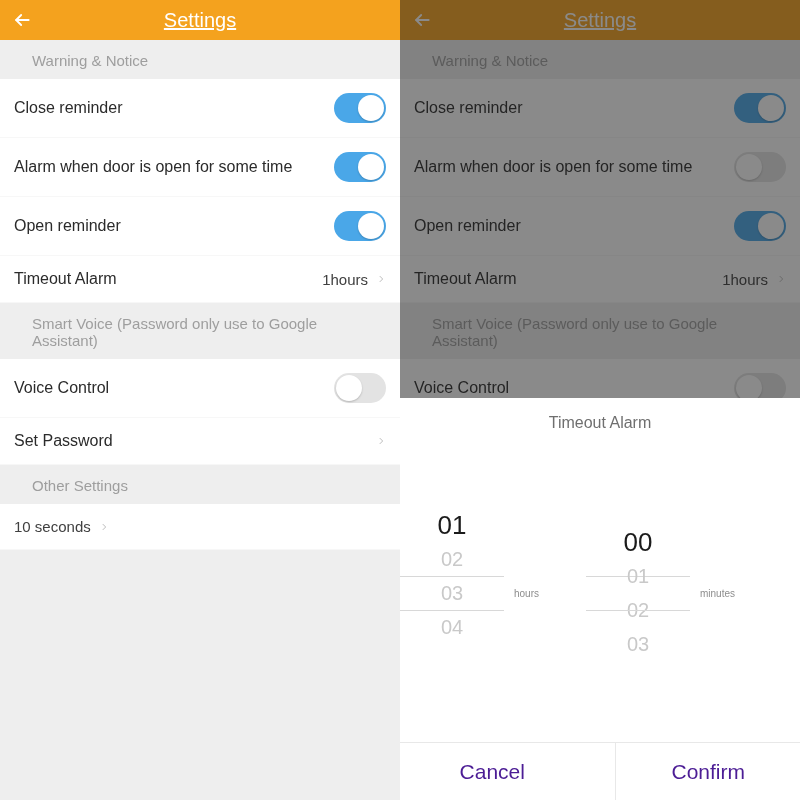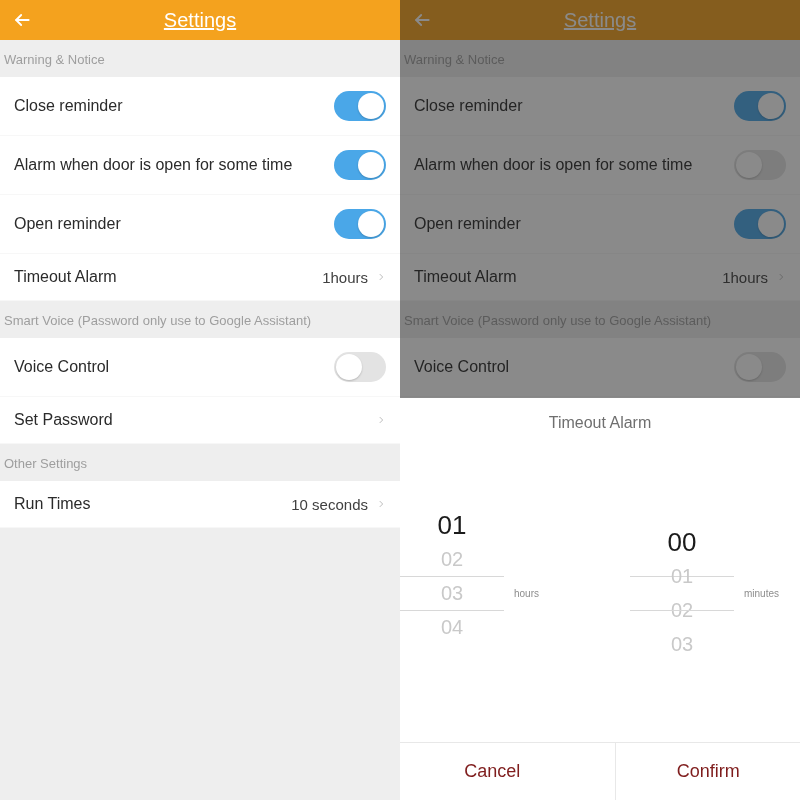--- a/index.html
+++ b/index.html
@@ -11,22 +11,22 @@
     display: flex; align-items: center; justify-content: center;
     position: relative; color: #fff;
   }
   .header .title { font-size: 20px; font-weight: 400; text-decoration: underline; }
   .back {
     position: absolute; left: 12px; top: 0; height: 40px; display: flex; align-items: center;
     cursor: pointer;
   }
   .back svg { stroke: #fff; }
   .section-label {
-    background: #eeeeee; color: #9e9e9e; font-size: 13px;
-    padding: 12px 14px 10px 4px;
+    background: #eeeeee; color: #9e9e9e; font-size: 15px;
+    padding: 12px 14px 10px 32px;
   }
   .row {
     background: #fff; display: flex; align-items: center;
     padding: 14px 14px; font-size: 16px; color: #2b2b2b;
     border-bottom: 1px solid rgba(0,0,0,0.03);
   }
   .row .label { flex: 1 1 auto; }
   .row .value { color: #404040; font-size: 15px; margin-right: 8px; }
   .chev { display: flex; align-items: center; }
   .chev svg { stroke: #bdbdbd; }
@@ -48,40 +48,40 @@
     position: absolute; left:0; top:0; width:100%; background: rgba(30,30,30,0.52);
     z-index: 50;
   }
 
   
   .sheet {
     position: absolute; left:0; bottom:0; width:100%; background:#fff; z-index:60;
     display:flex; flex-direction:column;
   }
   .sheet-title { text-align:center; color:#6f6f6f; font-size:16px; padding: 16px 0 12px 0; }
-  .pickers { flex:1 1 auto; display:flex; align-items:center; justify-content:space-between; gap:6px; height: 260px; position:relative; }
+  .pickers { flex:1 1 auto; display:flex; align-items:center; justify-content:flex-start; gap:16px; height: 260px; position:relative; }
   .picker-col { width: 170px; display:flex; align-items:center; gap:10px; position:relative; }
   .wheel {
     flex:1 1 auto; height: 180px; overflow:hidden; position:relative; text-align:center;
   }
   .wheel .opts { position:absolute; left:0; width:100%; top:50%; transform: translateY(-50%); }
   .wheel .opt { height: 34px; line-height:34px; font-size:20px; color:#c9c9c9; }
   .wheel .opt.sel { font-size:26px; color:#1b1b1b; font-weight:500; }
   .wheel::before, .wheel::after {
     content:""; position:absolute; left:0; width:100%; height:1px; background:#d8d8d8;
   }
   .wheel::before { top: calc(50% - 17px); }
   .wheel::after  { top: calc(50% + 17px); }
   .unit { color:#8d8d8d; font-size:10px; width: 56px; text-align:left; }
   .sheet-buttons {
     display:flex; border-top:1px solid #e8e8e8; height: 58px;
   }
   .sheet-buttons .btn {
     flex:1 1 50%; display:flex; align-items:center; justify-content:center;
-    font-size:18px; color:#7f1d1d; cursor:pointer;
+    font-size:21px; color:#4c1d95; cursor:pointer;
   }
   .sheet-buttons .btn + .btn { border-left:1px solid #e8e8e8;margin-left:31px; }
 
   .fill { flex: 1 1 auto; background:#eeeeee; }
 </style>
 </head>
 <body>
 
 <div class="wrap">
 
@@ -139,21 +139,20 @@
       <div class="chev">
           <svg width="10" height="16" viewBox="0 0 24 24" fill="none" stroke-width="2.4">
             <polyline points="9 5 16 12 9 19"></polyline>
           </svg>
         </div>
     </div>
 
     <div class="section-label">Other Settings</div>
 
     <div class="row">
-      <div class="label">Run Times</div>
       <div class="value">10 seconds</div>
       <div class="chev">
           <svg width="10" height="16" viewBox="0 0 24 24" fill="none" stroke-width="2.4">
             <polyline points="9 5 16 12 9 19"></polyline>
           </svg>
         </div>
     </div>
 
     <div class="fill"></div>
   </div>

